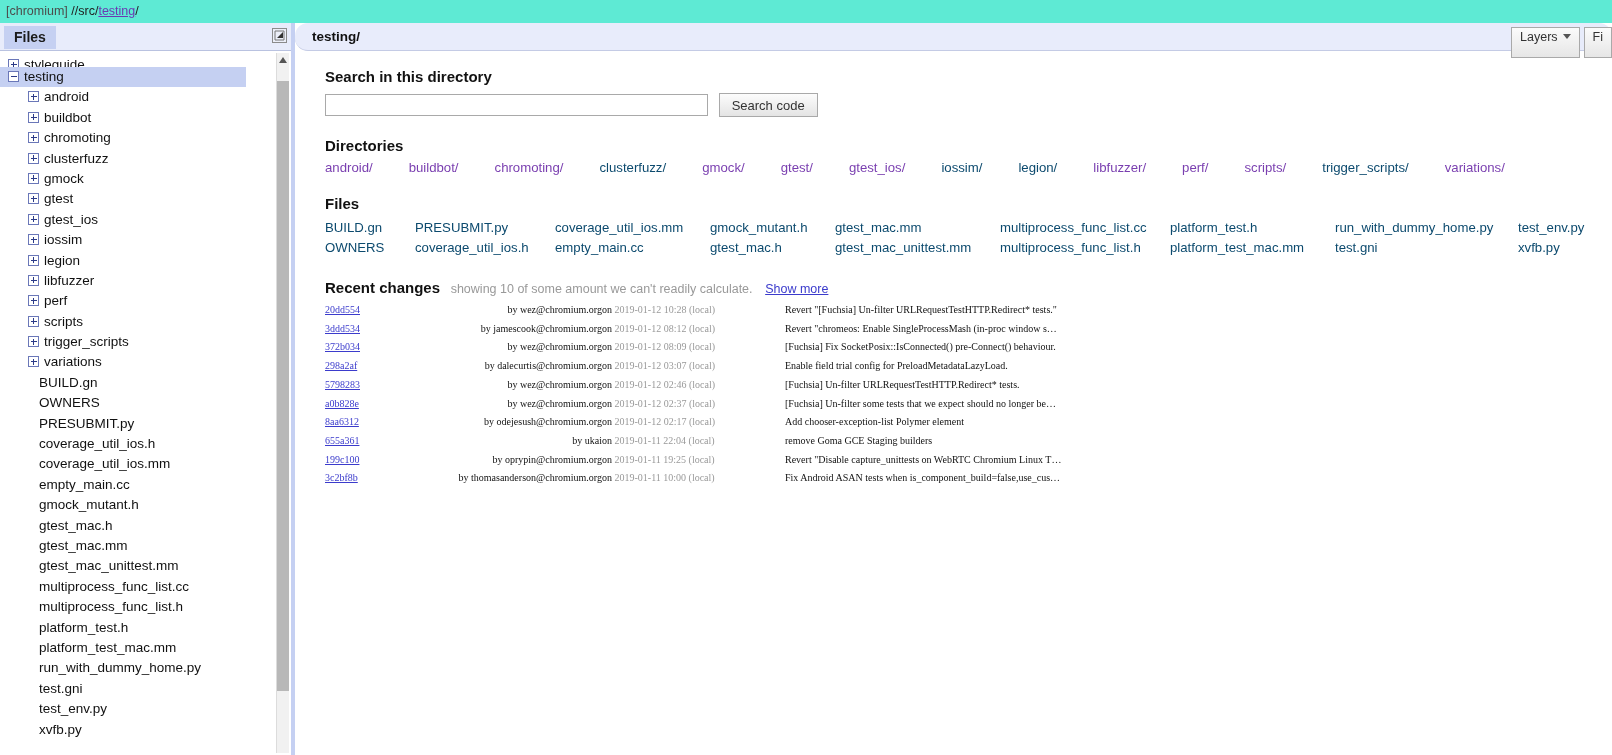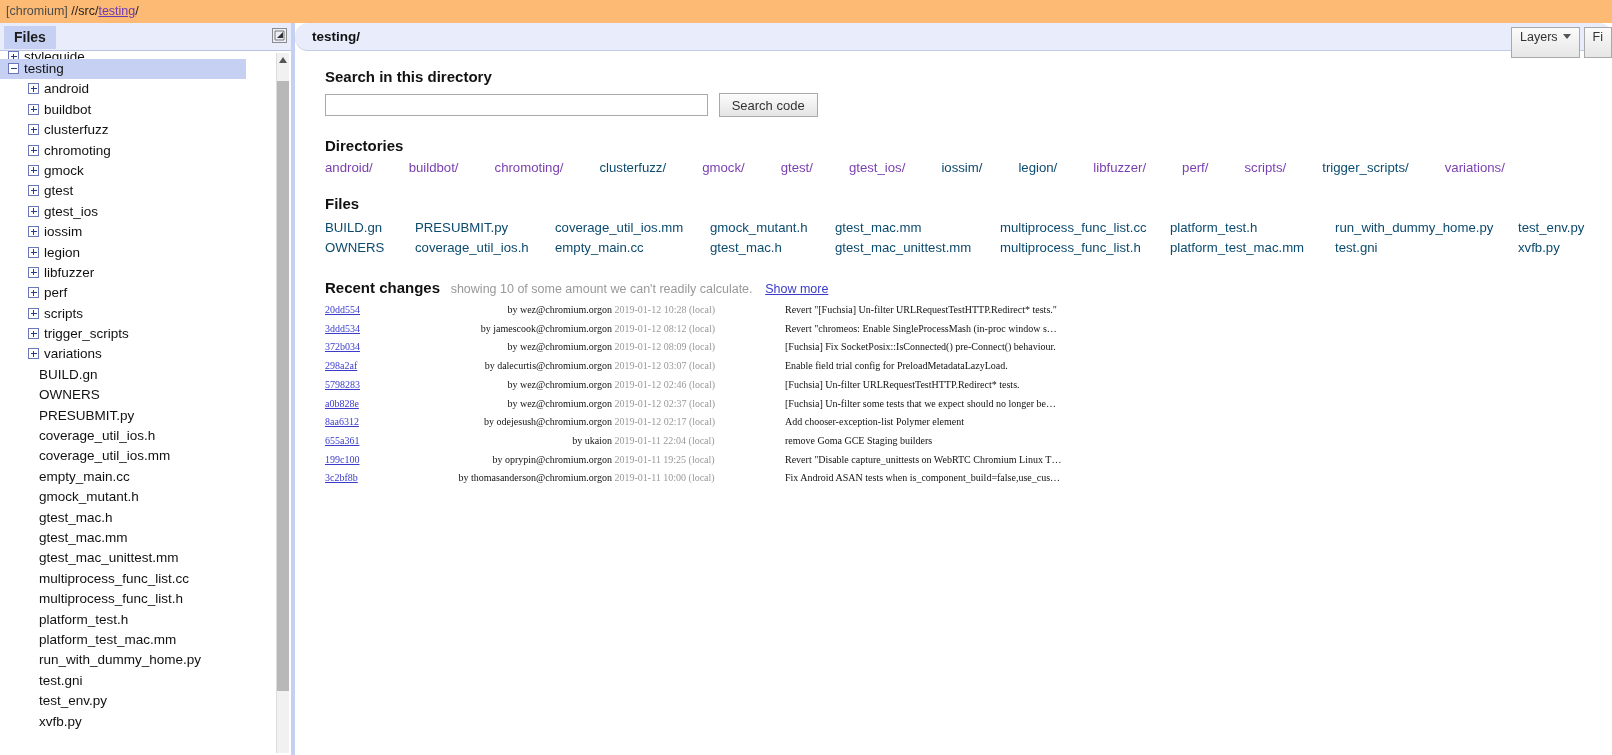--- a/index.html
+++ b/index.html
@@ -16,21 +16,21 @@
     height: 755px;
     overflow: hidden;
     background: #fff;
   }
 
   
   #topbar {
     position: absolute;
     left: 0; top: 0;
     width: 1612px; height: 23px;
-    background: #fdba74;
+    background: #5eead4;
     box-sizing: border-box;
     padding: 4px 0 0 6px;
     font-size: 12.5px;
     white-space: nowrap;
     overflow: hidden;
   }
   #topbar .proj { color: #4c4c4c; }
   #topbar .sep  { color: #222; }
   #topbar a {
     color: #6a3ab2;
@@ -71,21 +71,21 @@
     background: #eceff9;
   }
   #collapse-icon svg { display: block; }
 
   #tree {
     position: absolute;
     left: 0; top: 28px;
     width: 246px; height: 704px;
     overflow: hidden;
     background: #fff;
-    padding-top: 0;
+    padding-top: 8px;
     box-sizing: border-box;
   }
   .trow {
     position: relative;
     height: 20.4px;
     line-height: 20.4px;
     font-size: 13.5px;
     white-space: nowrap;
     color: #111;
     padding-left: 6px;
@@ -347,22 +347,22 @@
           <path d="M2 2 L11 2 L11 11 L2 11 Z" fill="none" stroke="#777" stroke-width="1"></path>
           <path d="M10 3 L4 9 L10 9 Z" fill="#333"></path>
         </svg>
       </div>
     </div>
     <div id="tree">
         <div class="trow ind1 partial" style="height: 8px; line-height: 8px; overflow: hidden;"><span class="tgl plus"></span><span>styleguide</span></div>
         <div class="trow ind1 sel"><span class="tgl"></span><span>testing</span></div>
         <div class="trow ind2"><span class="tgl plus"></span><span>android</span></div>
         <div class="trow ind2"><span class="tgl plus"></span><span>buildbot</span></div>
+        <div class="trow ind2"><span class="tgl plus"></span><span>chromoting</span></div>
         <div class="trow ind2"><span class="tgl plus"></span><span>clusterfuzz</span></div>
-        <div class="trow ind2"><span class="tgl plus"></span><span>chromoting</span></div>
         <div class="trow ind2"><span class="tgl plus"></span><span>gmock</span></div>
         <div class="trow ind2"><span class="tgl plus"></span><span>gtest</span></div>
         <div class="trow ind2"><span class="tgl plus"></span><span>gtest_ios</span></div>
         <div class="trow ind2"><span class="tgl plus"></span><span>iossim</span></div>
         <div class="trow ind2"><span class="tgl plus"></span><span>legion</span></div>
         <div class="trow ind2"><span class="tgl plus"></span><span>libfuzzer</span></div>
         <div class="trow ind2"><span class="tgl plus"></span><span>perf</span></div>
         <div class="trow ind2"><span class="tgl plus"></span><span>scripts</span></div>
         <div class="trow ind2"><span class="tgl plus"></span><span>trigger_scripts</span></div>
         <div class="trow ind2"><span class="tgl plus"></span><span>variations</span></div>

